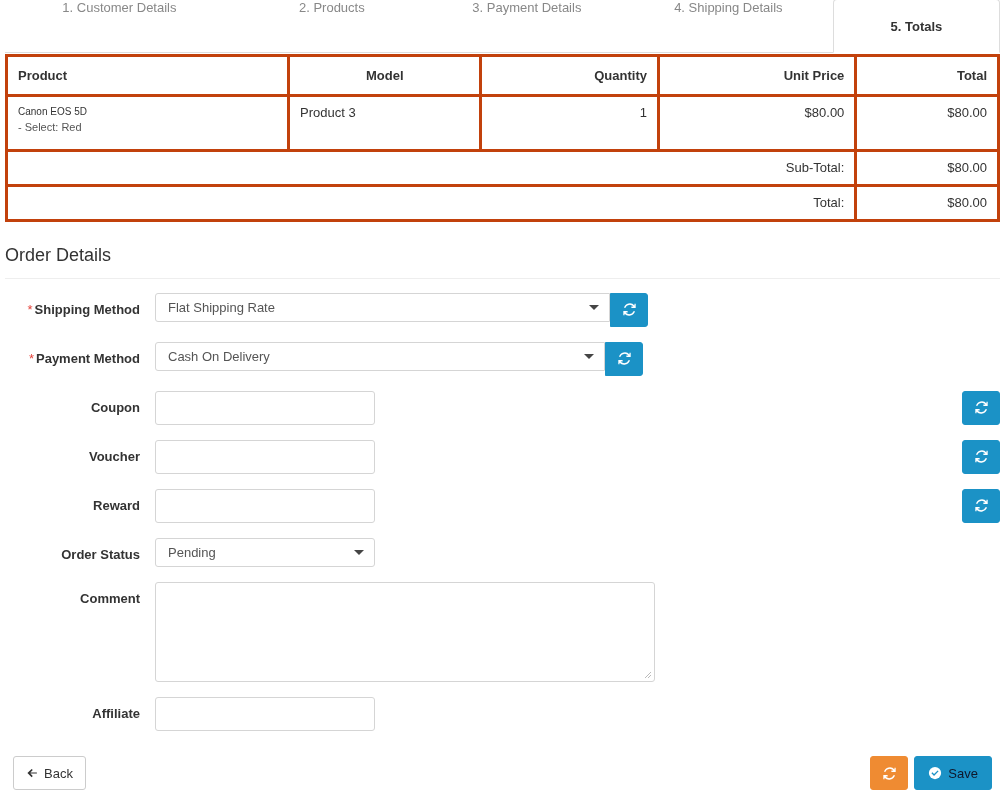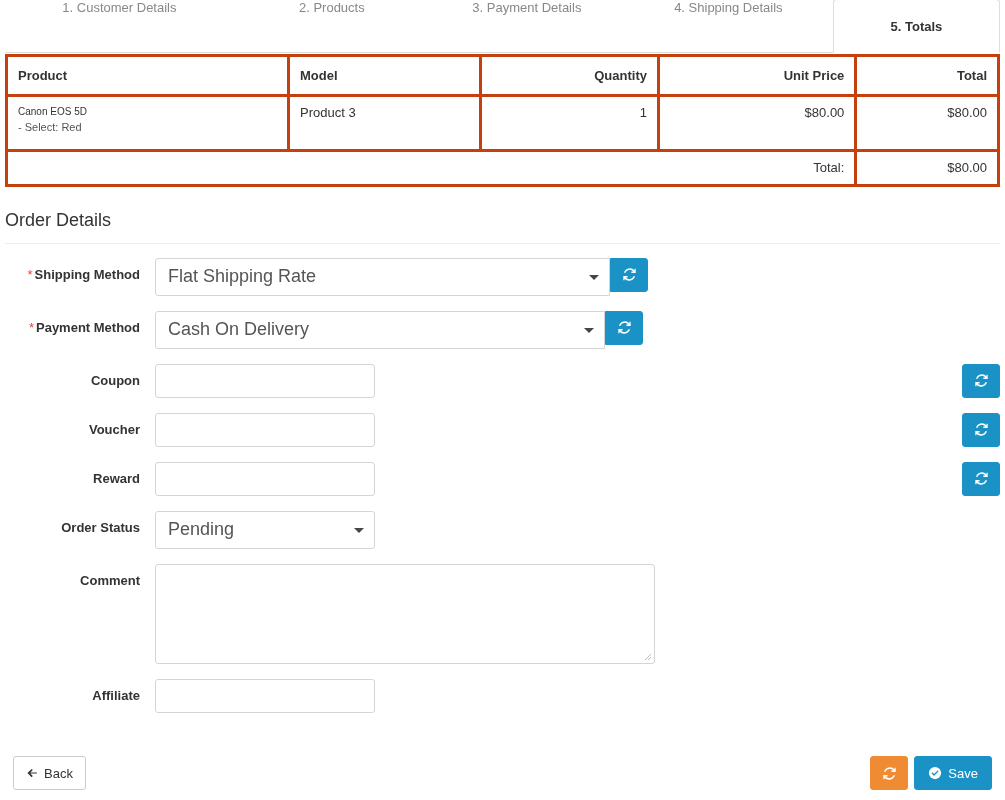--- a/index.html
+++ b/index.html
@@ -81,21 +81,21 @@
     vertical-align: top;
   }
   table.order-table th {
     font-weight: bold;
     color: #333333;
     height: 40px;
     vertical-align: middle;
     background: #ffffff;
   }
   .col-product { width: 283px; text-align: left; }
-  .col-model   { width: 193px; text-align: left; }
+  .col-model   { width: 193px; text-align: center; }
   .col-qty     { width: 178px; text-align: right; }
   .col-price   { width: 198px; text-align: right; }
   .col-total   { width: 143px; text-align: right; }
 
   td.ta-left  { text-align: left; }
   td.ta-right { text-align: right; }
 
   .prod-row td { height: 55px; vertical-align: middle; }
   .prod-name { color: #333333; font-size: 10px; line-height: 1.35; }
   .prod-option {
@@ -160,28 +160,28 @@
     font-size: 13px;
     font-family: "Liberation Sans", sans-serif;
     color: #555555;
     padding: 0 10px;
     outline: none;
   }
   .input-ctl::placeholder { color: #999999; }
 
   .select-ctl {
     position: relative;
-    height: 38px;
+    height: 29px;
     border: 1px solid #d5d5d5;
     border-radius: 3px;
     background: #ffffff;
     display: flex;
     align-items: center;
     padding: 0 28px 0 12px;
-    font-size: 18px;
+    font-size: 13px;
     color: #555555;
     cursor: pointer;
   }
   .select-ctl .caret {
     position: absolute;
     right: 10px;
     top: 50%;
     margin-top: -2px;
     width: 0; height: 0;
     border-left: 5px solid transparent;
@@ -274,21 +274,21 @@
     background: #ef8b32;
     border-color: #ef8b32;
     color: #ffffff;
     width: 38px;
     padding: 0;
     justify-content: center;
   }
   .btn-save {
     background: #1b92c6;
     border-color: #1b92c6;
-    color: #ffffff;
+    color: #0f172a;
     padding: 0 13px;
   }
   .footer-right { display: flex; gap: 6px; align-items: center; }
 </style>
 </head>
 <body>
 
 <div class="tabs-wrap">
   <ul class="tabs">
     <li class="tab t1">
@@ -327,20 +327,24 @@
           <div class="prod-option">- Select: Red</div>
         </td>
         <td class="ta-left">Product 3</td>
         <td class="ta-right">1</td>
         <td class="ta-right">$80.00</td>
         <td class="ta-right">$80.00</td>
       </tr>
     </tbody>
     <tfoot>
       <tr class="sum-row">
+        <td colspan="4" class="sum-label">Sub-Total:</td>
+        <td class="sum-value">$80.00</td>
+      </tr>
+      <tr class="sum-row">
         <td colspan="4" class="sum-label">Total:</td>
         <td class="sum-value">$80.00</td>
       </tr>
     </tfoot>
   </table>
 </div>
 
 <h2 class="section-head">Order Details</h2>
 <hr class="section-rule">
 

